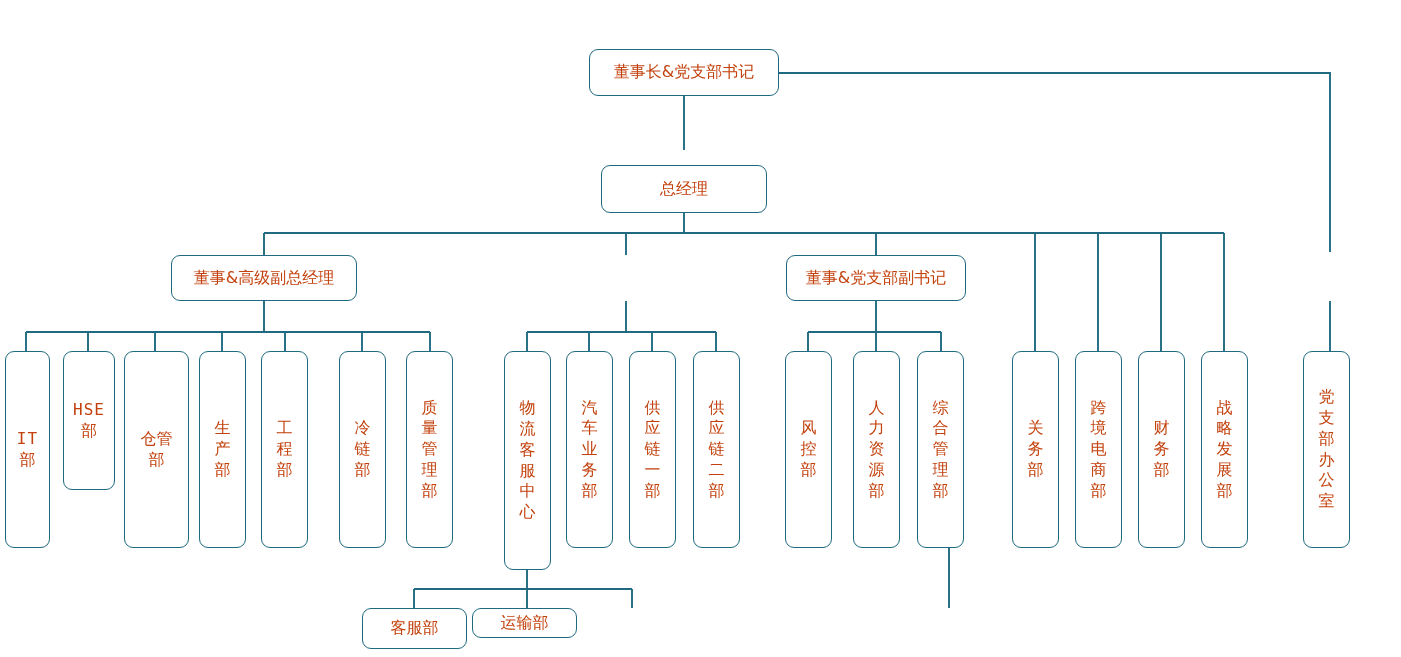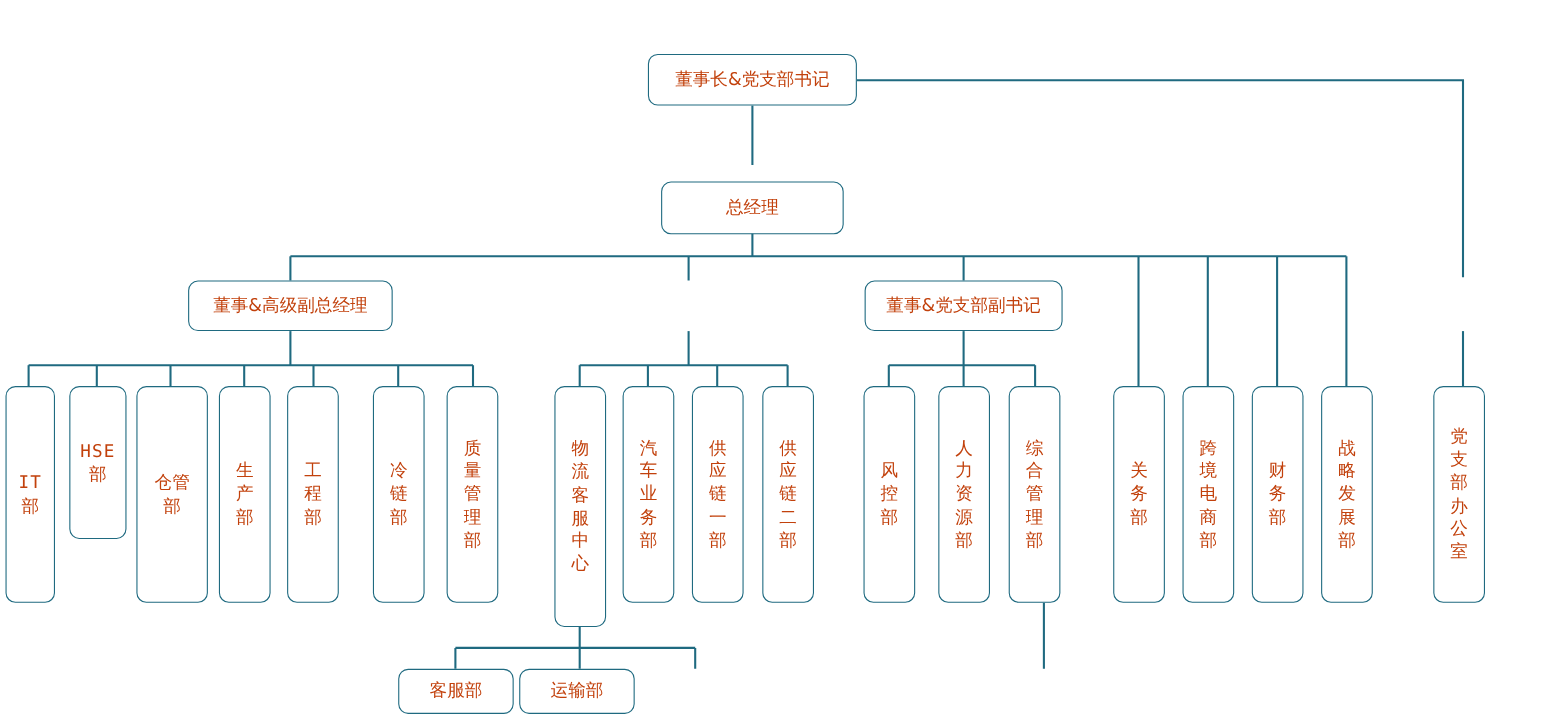--- a/index.html
+++ b/index.html
@@ -276,19 +276,19 @@
       <span class="ch">办</span>
       <span class="ch">公</span>
       <span class="ch">室</span>
     </span>
   </div>
 
   <div class="node h" style="left:362px;top:608px;width:105px;height:41px;text-align:center;">
     <span class="lbl">客服部</span>
   </div>
 
-  <div class="node h" style="left:472px;top:608px;width:105px;height:41px;">
+  <div class="node h" style="left:472px;top:608px;width:105px;height:30px;">
     <span class="lbl">运输部</span>
   </div>
 
 
 
 </div>
 
 </body></html>

